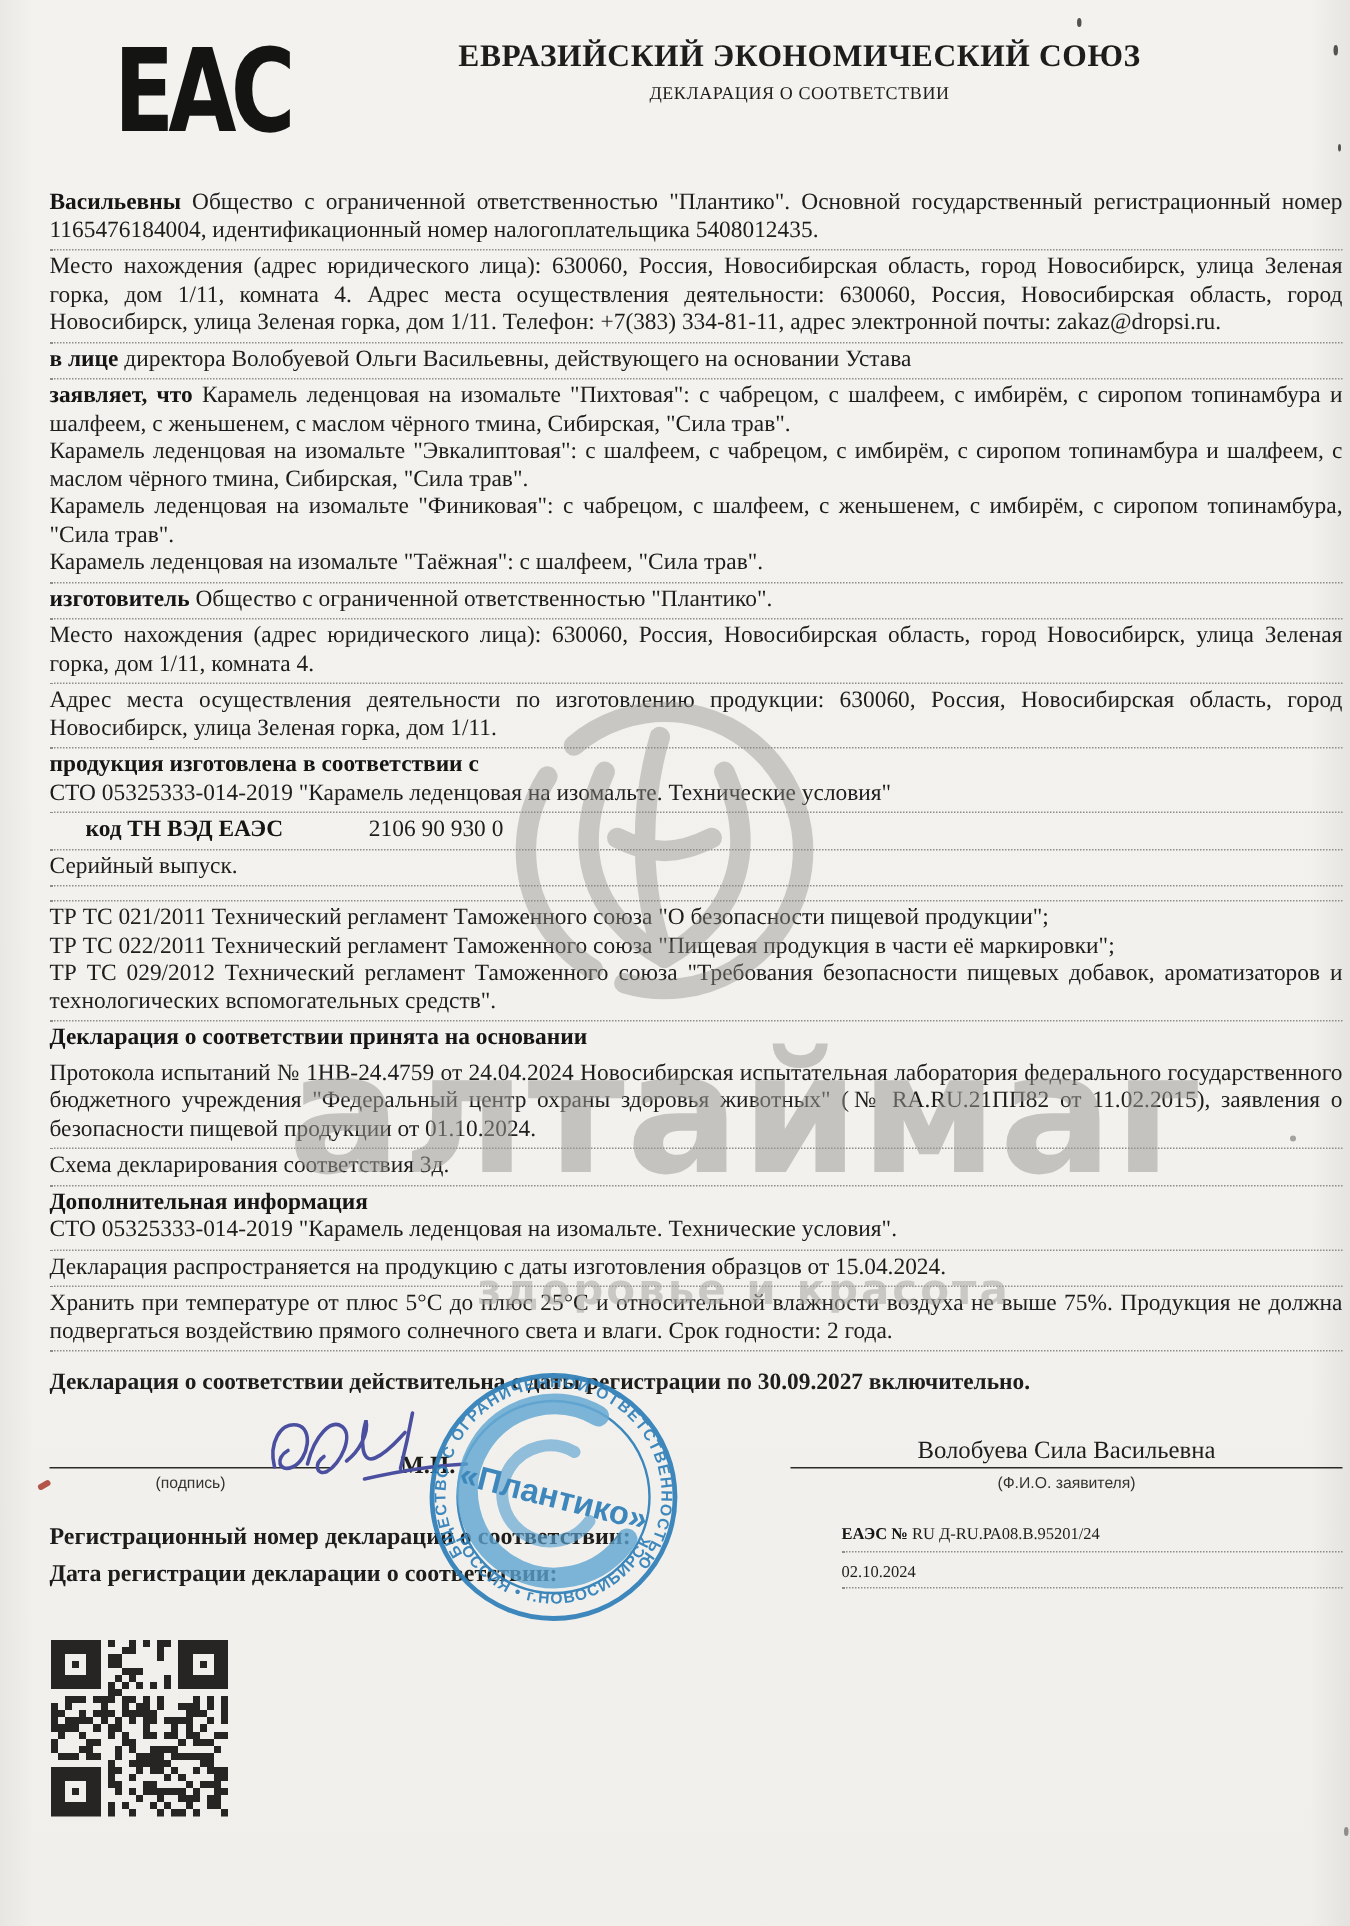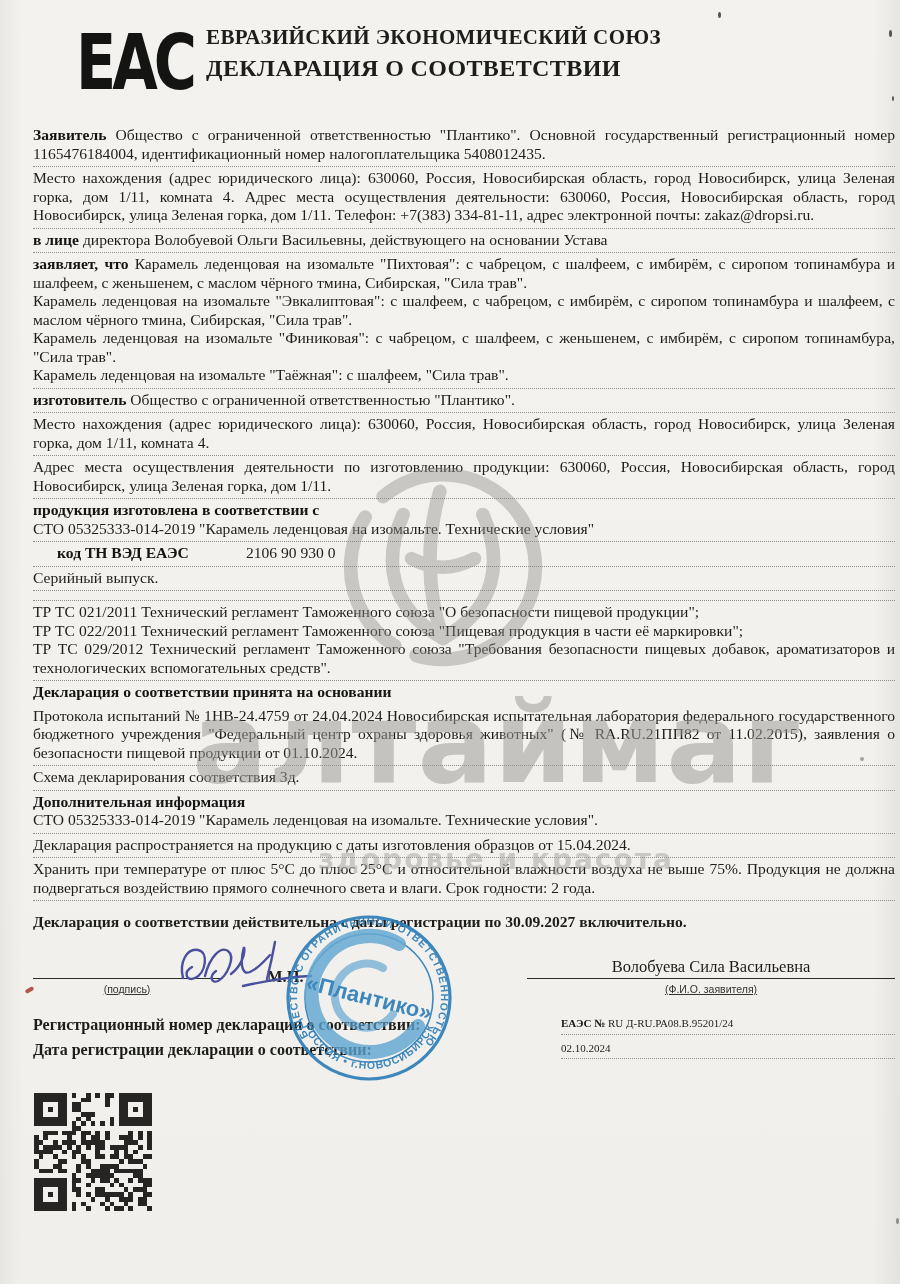--- a/index.html
+++ b/index.html
@@ -14,38 +14,38 @@
     color:#1d1d1b;
   }
   
   .header{display:flex;align-items:flex-start;padding-top:22px;}
   .eac{
     margin-left:76px;width:120px;height:82px;
     font-family:"DejaVu Sans", sans-serif;font-weight:bold;
     font-size:60px;letter-spacing:-4px;color:#141413;
     transform:scale(.98,1.28);transform-origin:top left;line-height:62px;
   }
-  .titles{flex:1;padding:3px 40px 0 10px;}
+  .titles{flex:1;text-align:center;padding:3px 40px 0 10px;}
   .titles .t1{font-weight:bold;font-size:21px;letter-spacing:.4px;}
-  .titles .t2{font-weight:bold;font-size:24px;letter-spacing:.4px;margin-top:5px;}
+  .titles .t2{font-weight:normal;font-size:12px;letter-spacing:.4px;margin-top:5px;}
   
   .content{padding:20px 5px 0 33px;font-size:15.6px;line-height:18.5px;text-align:justify;}
   .content p{margin:0;}
   .sec{padding:2px 0 3px;border-bottom:1px dotted #8f8d89;}
   .sec.nob{border-bottom:none;}
   .gap{height:9px;border-bottom:1px dotted #8f8d89;}
   b{color:#151514;}
   .tnved-label{display:inline-block;min-width:185px;margin-left:24px;}
   .validity{margin-top:10px;font-weight:bold;border-bottom:none;padding-bottom:0;}
   
   .sign-wrap{position:relative;margin-top:16px;}
   .sig-row{display:flex;align-items:flex-end;}
   .sig-line{width:188px;}
   .sig-space{height:30px;border-bottom:1.6px solid #2a2a28;}
-  .small-cap{font-size:10.5px;text-align:center;color:#34332f;padding-top:1px;font-family:"Liberation Sans",sans-serif;text-decoration:underline;}
+  .small-cap{font-size:10.5px;text-align:center;color:#34332f;padding-top:1px;font-family:"Liberation Sans",sans-serif;}
   .mp{margin-left:46px;font-weight:bold;font-size:16.5px;padding-bottom:12px;}
   .fio{margin-left:auto;width:368px;text-align:center;}
   .fio-name{font-size:16.5px;border-bottom:1.6px solid #2a2a28;padding-bottom:1px;}
   .reg-rows{margin-top:16px;}
   .reg-row{display:flex;align-items:flex-end;margin-top:4px;}
   .reg-label{width:528px;font-weight:bold;font-size:16px;}
   .reg-value{flex:1;font-size:11px;border-bottom:1px dotted #8f8d89;padding-bottom:1px;}
   
   .qr-block{margin:34px 0 0 0;width:120px;height:118px;}
   
@@ -74,21 +74,21 @@
     <div class="eac">ЕАС</div>
     <div class="titles">
       <div class="t1">ЕВРАЗИЙСКИЙ ЭКОНОМИЧЕСКИЙ СОЮЗ</div>
       <div class="t2">ДЕКЛАРАЦИЯ О СООТВЕТСТВИИ</div>
     </div>
   </div>
 
   <div class="content">
 
     <div class="sec">
-      <p><b>Заявитель</b>
+      <p><b>Васильевны</b>
          <span>Общество с ограниченной ответственностью "Плантико". Основной государственный регистрационный номер 1165476184004, идентификационный номер налогоплательщика 5408012435.</span></p>
     </div>
 
     <div class="sec">
       <p>Место нахождения (адрес юридического лица): 630060, Россия, Новосибирская область, город Новосибирск, улица Зеленая горка, дом 1/11, комната 4. Адрес места осуществления деятельности: 630060, Россия, Новосибирская область, город Новосибирск, улица Зеленая горка, дом 1/11. Телефон: +7(383) 334-81-11, адрес электронной почты: zakaz@dropsi.ru.</p>
     </div>
 
     <div class="sec">
       <p><b>в лице</b>
          <span>директора Волобуевой Ольги Васильевны, действующего на основании Устава</span></p>

